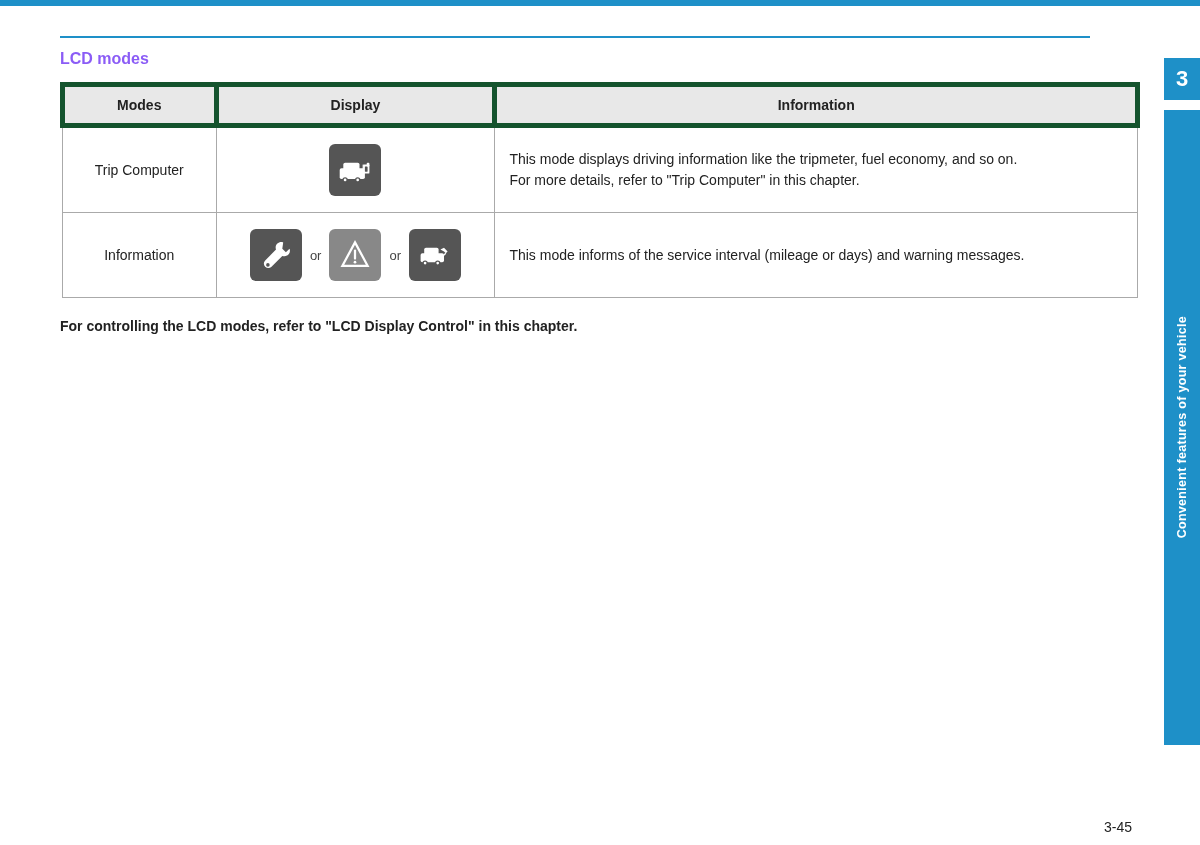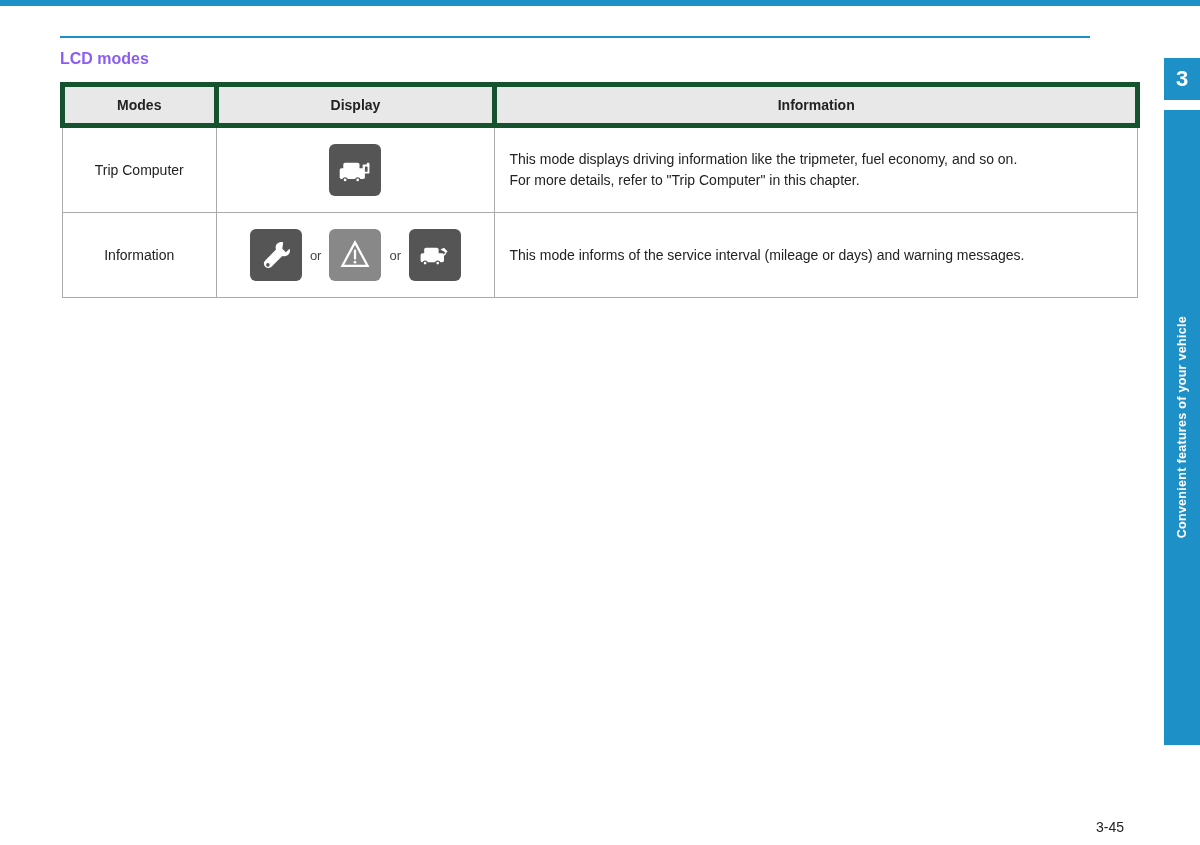--- a/index.html
+++ b/index.html
@@ -139,21 +139,21 @@
       margin-top: 20px;
       font-size: 14px;
       font-weight: bold;
       color: #222;
     }
 
     
     .page-number {
       position: absolute;
       bottom: 10px;
-      right: 76px;
+      right: 68px;
       font-size: 14px;
       color: #222;
     }
 
     
     .chapter-badge {
       position: absolute;
       right: 0;
       top: 58px;
       width: 36px;
@@ -283,17 +283,18 @@
                 </svg>
               </div>
             </div>
           </td>
           <td class="explanation-cell">This mode informs of the service interval (mileage or days) and warning messages.</td>
         </tr>
 
       </tbody>
     </table>
 
+    <div class="info-note">For controlling the LCD modes, refer to "LCD Display Control" in this chapter.</div>
 
   </div>
 </div>
 
 <div class="page-number">3-45</div>
 
 </body></html>

